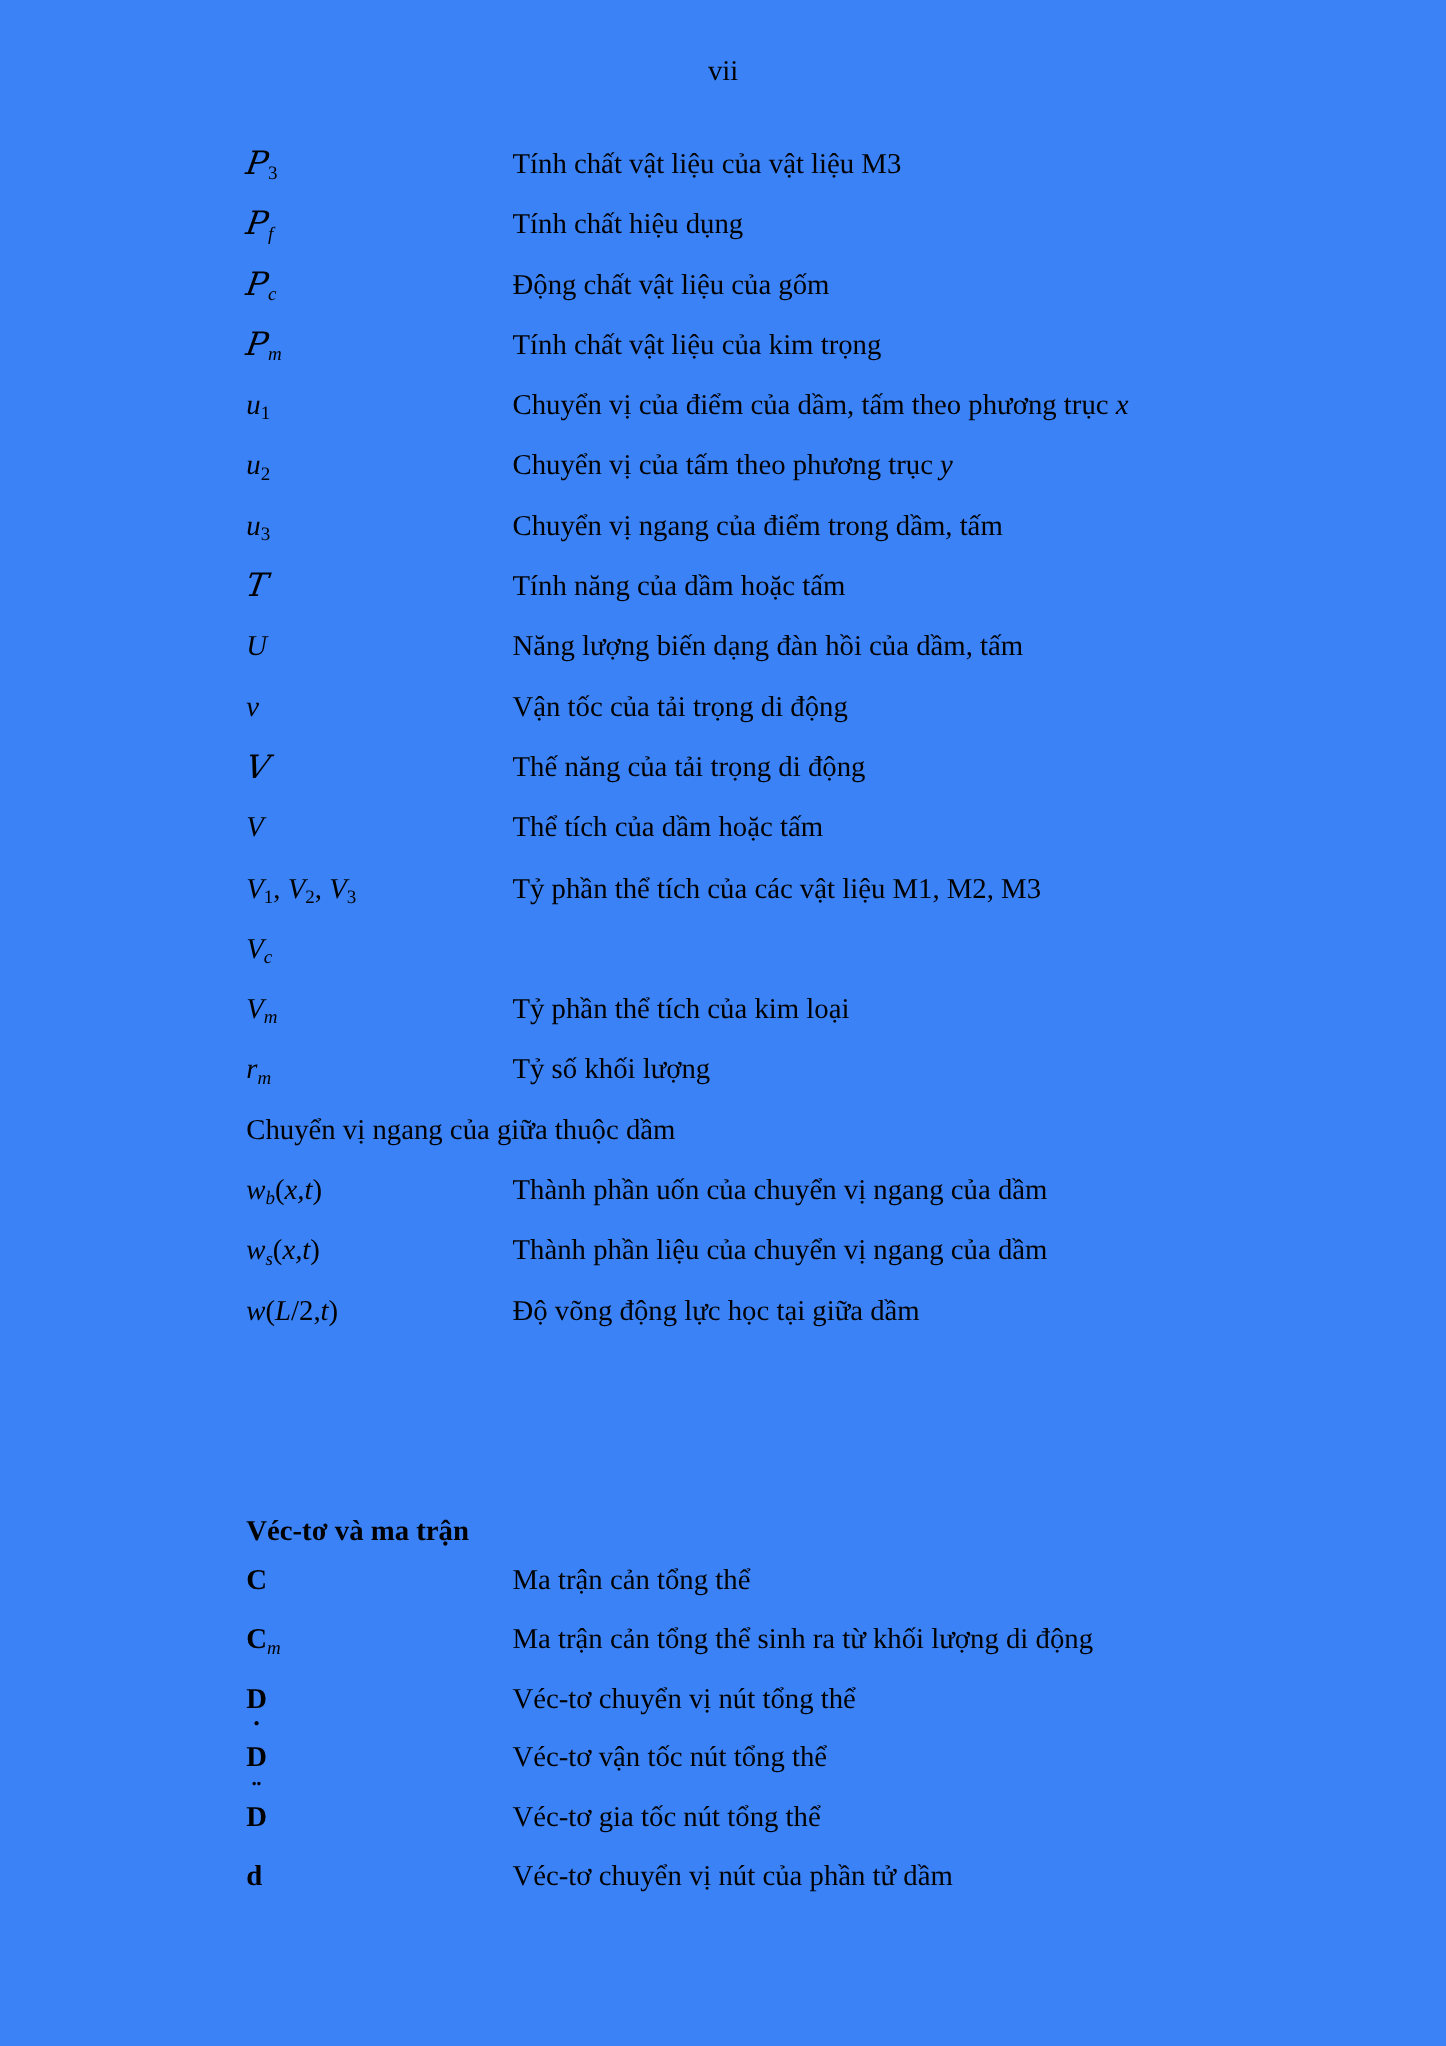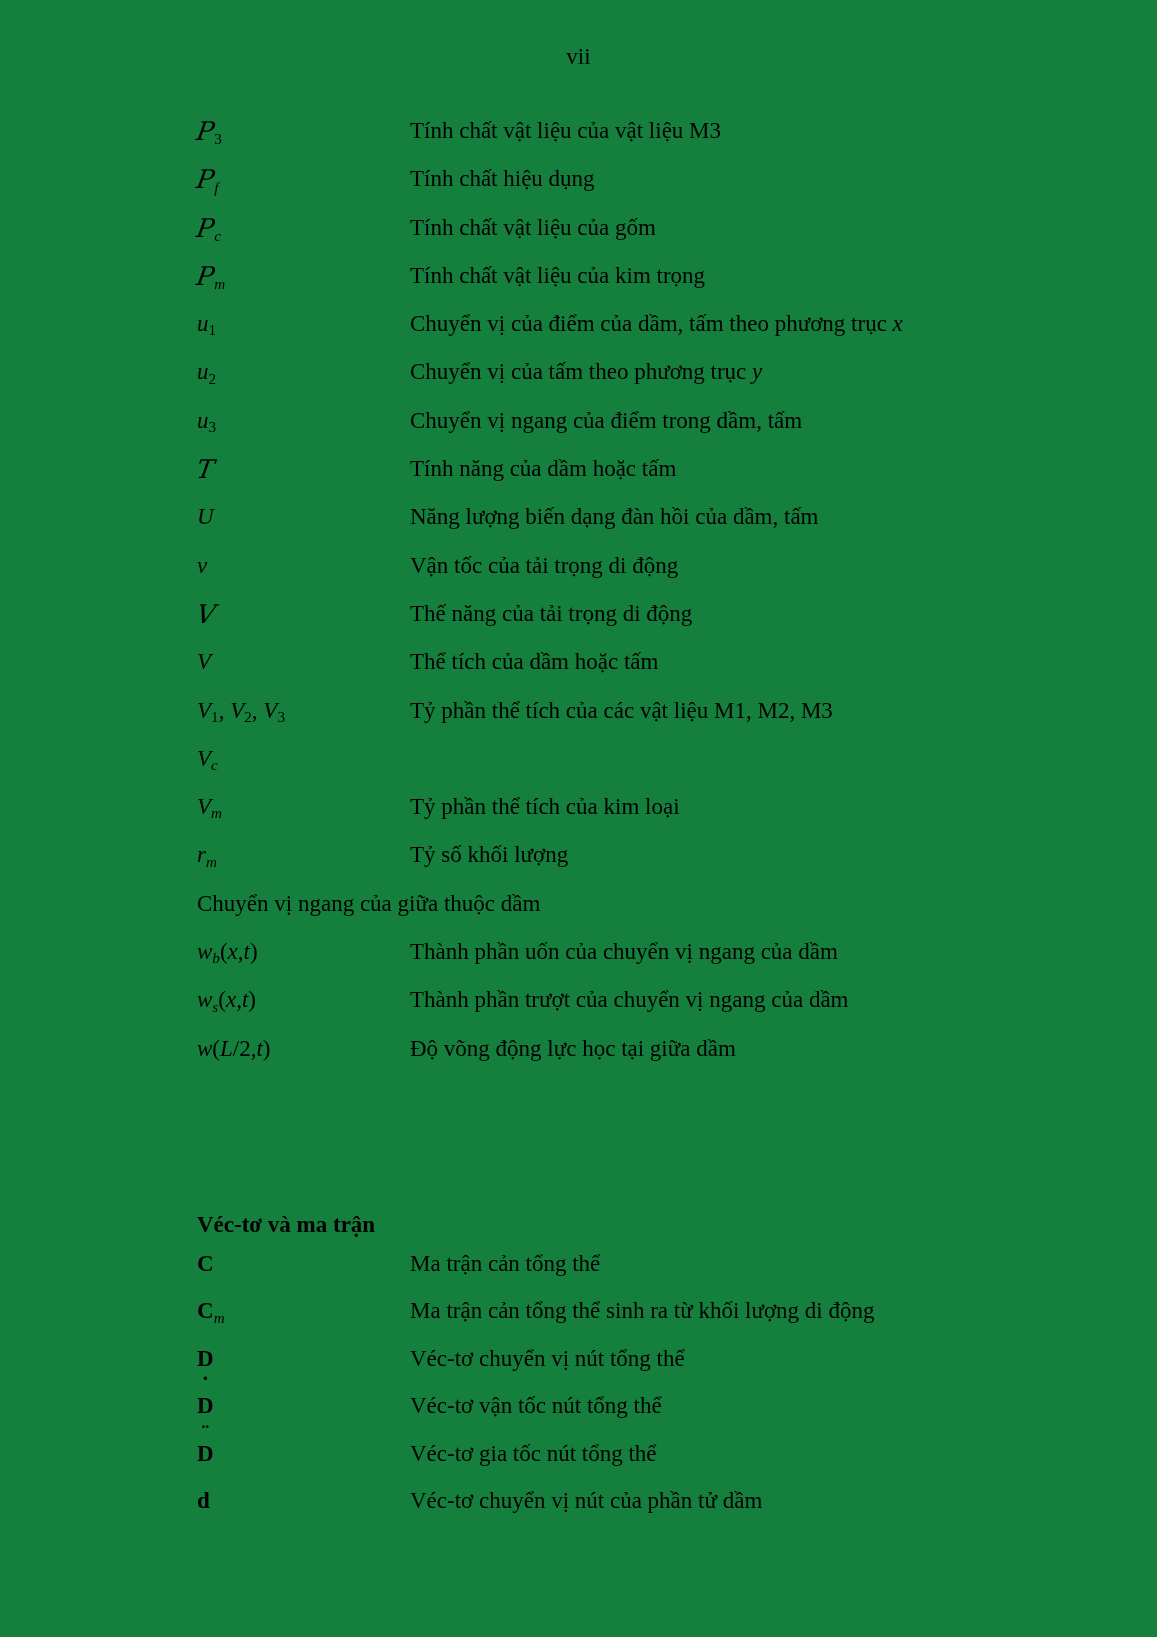--- a/index.html
+++ b/index.html
@@ -1,20 +1,20 @@
 <!DOCTYPE html>
 <html><head>
 <meta charset="utf-8">
 <style>
   html,body{margin:0;padding:0;background:#ffffff;}
   .page{
     position:relative;
     width:1157px;
     height:1637px;
-    background:#15803d;
+    background:#3b82f6;
     color:#000000;
     font-family:"Liberation Serif","DejaVu Serif",serif;
     font-size:23px;
     overflow:hidden;
   }
   .pageno{
     position:absolute;
     top:44px; left:0;
     width:100%;
     text-align:center;
@@ -70,21 +70,21 @@
       <div class="row">
         <span class="sym-cell"><span class="sym-script">P</span><span class="sym-sub">3</span></span>
         <span class="desc-cell"><span>Tính chất vật liệu của vật liệu M3</span></span>
       </div>
       <div class="row">
         <span class="sym-cell"><span class="sym-script">P</span><span class="sym-isub">f</span></span>
         <span class="desc-cell"><span>Tính chất hiệu dụng</span></span>
       </div>
       <div class="row">
         <span class="sym-cell"><span class="sym-script">P</span><span class="sym-isub">c</span></span>
-        <span class="desc-cell"><span>Tính chất vật liệu của gốm</span></span>
+        <span class="desc-cell"><span>Động chất vật liệu của gốm</span></span>
       </div>
       <div class="row">
         <span class="sym-cell"><span class="sym-script">P</span><span class="sym-isub">m</span></span>
         <span class="desc-cell"><span>Tính chất vật liệu của kim trọng</span></span>
       </div>
       <div class="row">
         <span class="sym-cell"><span class="sym-it">u</span><span class="sym-sub">1</span></span>
         <span class="desc-cell"><span>Chuyển vị của điểm của dầm, tấm theo phương trục </span><span class="sym-it">x</span></span>
       </div>
       <div class="row">
@@ -132,21 +132,21 @@
       </div>
       <div class="row">
         <span class="desc-cell"><span>Chuyển vị ngang của giữa thuộc dầm</span></span>
       </div>
       <div class="row">
         <span class="sym-cell"><span class="sym-it">w</span><span class="sym-isub">b</span><span class="sym-up">(</span><span class="sym-it">x,t</span><span class="sym-up">)</span></span>
         <span class="desc-cell"><span>Thành phần uốn của chuyển vị ngang của dầm</span></span>
       </div>
       <div class="row">
         <span class="sym-cell"><span class="sym-it">w</span><span class="sym-isub">s</span><span class="sym-up">(</span><span class="sym-it">x,t</span><span class="sym-up">)</span></span>
-        <span class="desc-cell"><span>Thành phần trượt của chuyển vị ngang của dầm</span></span>
+        <span class="desc-cell"><span>Thành phần liệu của chuyển vị ngang của dầm</span></span>
       </div>
       <div class="row">
         <span class="sym-cell"><span class="sym-it">w</span><span class="sym-up">(</span><span class="sym-it">L</span><span class="sym-up">/2,</span><span class="sym-it">t</span><span class="sym-up">)</span></span>
         <span class="desc-cell"><span>Độ võng động lực học tại giữa dầm</span></span>
       </div>
     </div>
 
   <div class="section-heading">Véc-tơ và ma trận</div>
 
   <div class="list vectors-list">

